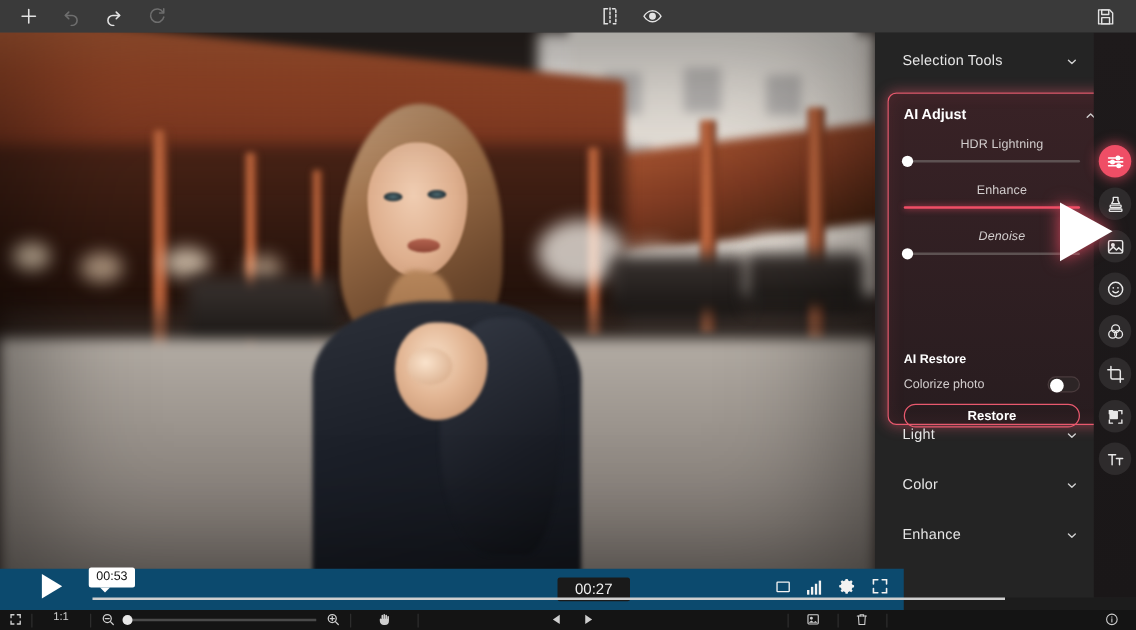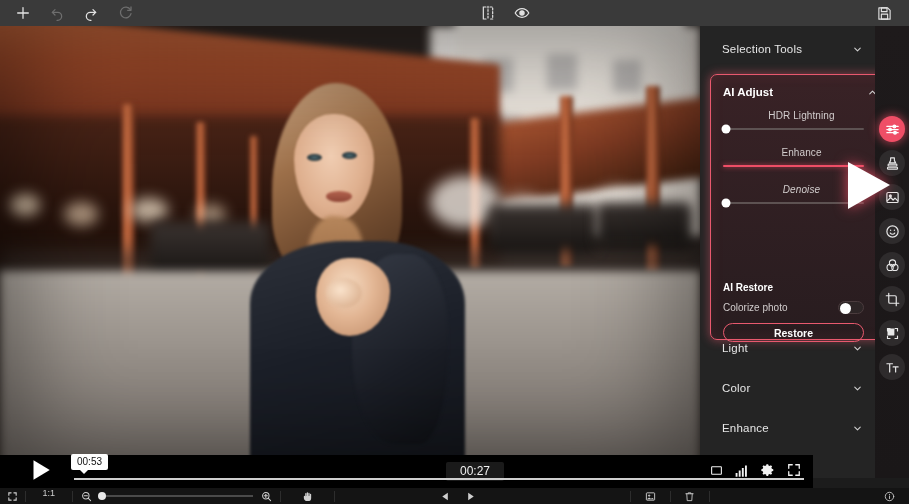--- a/index.html
+++ b/index.html
@@ -270,22 +270,22 @@
   
   #cursor {
     position: absolute; left: 846px; top: 160px;
     width: 0; height: 0; z-index: 60;
     filter: drop-shadow(0 0 7px rgba(239,78,102,.85));
   }
 
   
   #player {
     position: absolute; left: 0; top: 455px;
-    width: 813px; height: 33px;
-    background: #000000;
+    width: 723px; height: 33px;
+    background: #0c4a6e;
     z-index: 45;
     text-align: center;
   }
   #play-btn {
     position: absolute; left: 14px; top: 1px;
     width: 52px; height: 31px;
     display: flex; align-items: center; justify-content: center;
   }
   #tip-left {
     position: absolute; left: 71px; top: -1px;

